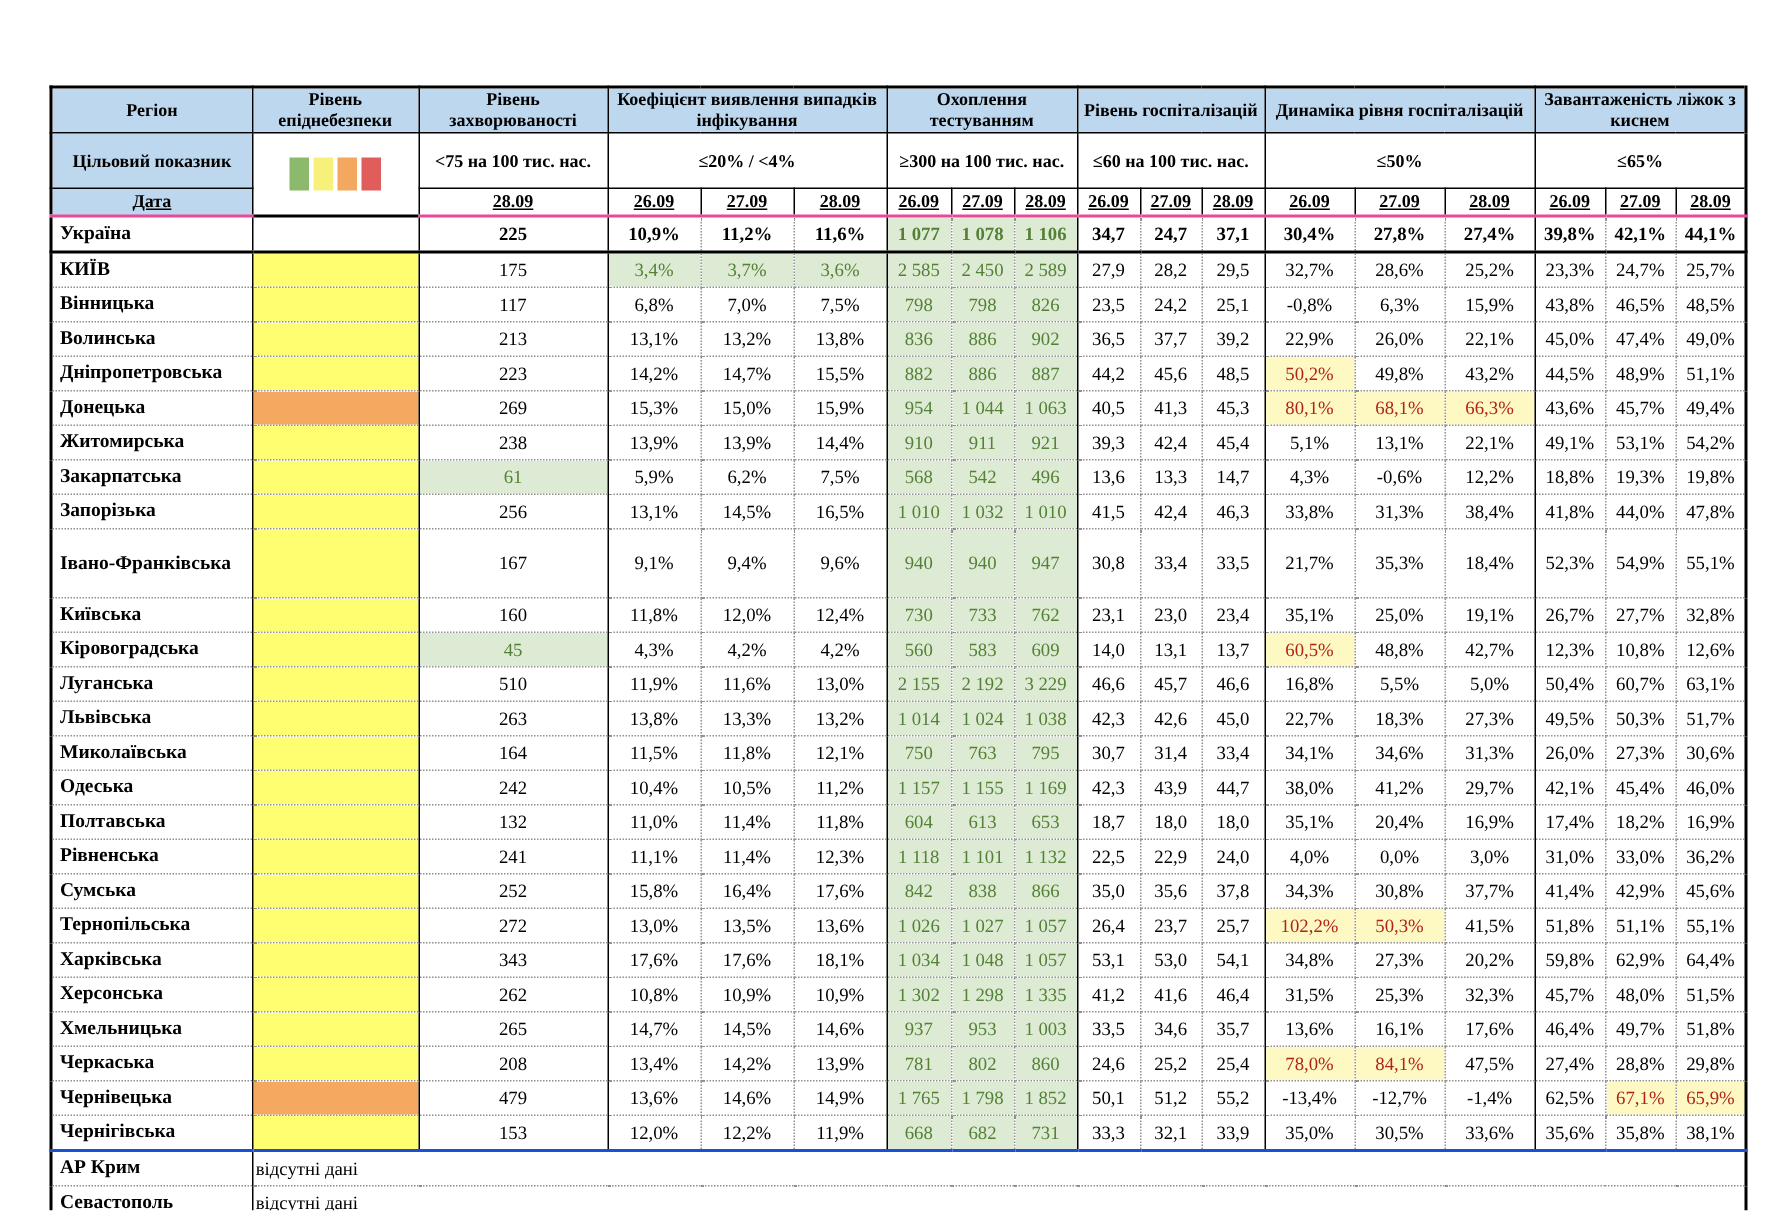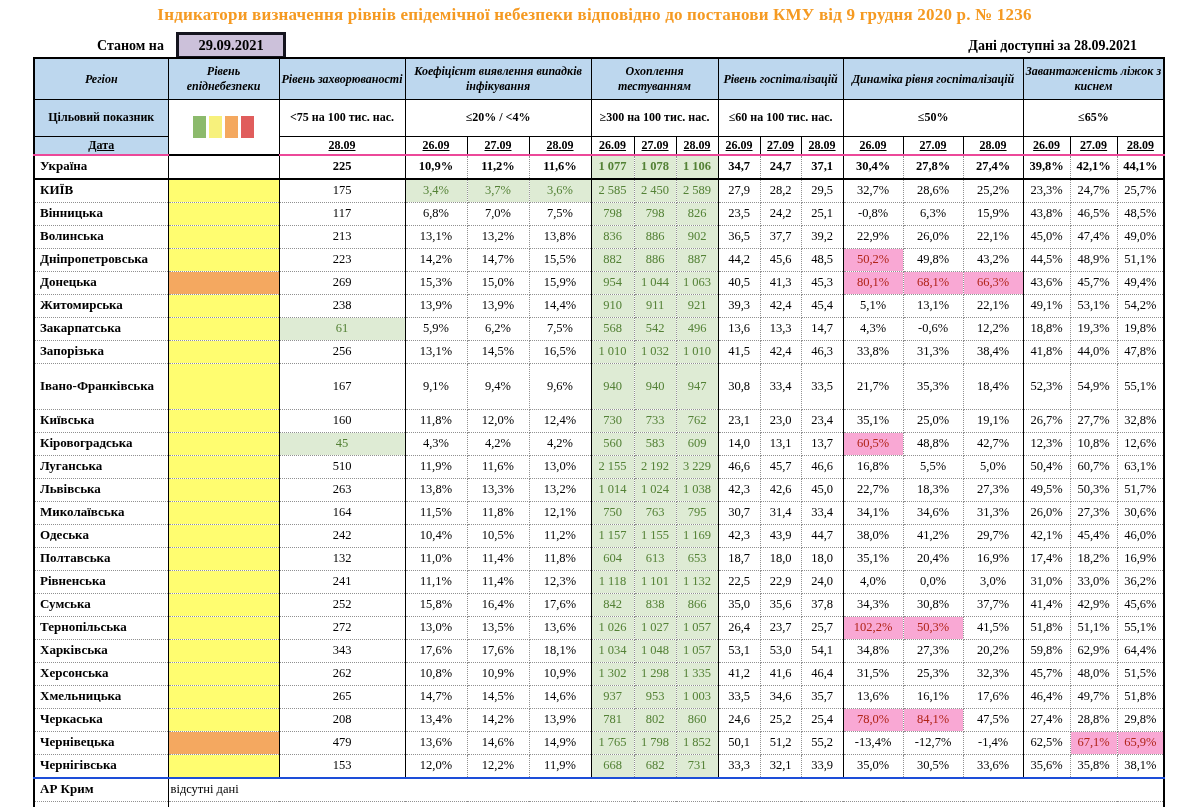--- a/index.html
+++ b/index.html
@@ -16,57 +16,51 @@
   .available{position:absolute;right:26px;top:6px;font-size:14px;font-weight:bold;}
 
   table{position:absolute;left:33px;top:57px;width:1130px;border-collapse:collapse;
         table-layout:fixed;border:2px solid #000;}
   th,td{padding:0 2px;overflow:hidden;}
 
   
   thead th{border:1.5px solid #000;font-size:12px;font-weight:bold;line-height:1.2;
            white-space:normal;text-align:center;vertical-align:middle;}
   thead .blue{background:#BDD7EE;}
-  thead .r1{height:41px;font-size:12.5px;font-style:italic;}
+  thead .r1{height:30px;font-size:12.5px;}
   thead .r2{height:37px;font-size:12.5px;padding-left:20px;}
   thead .r3 th{height:17px;font-size:12px;}
   thead tr.r3 th{border-bottom:2px solid #ec4899;text-decoration:underline;}
   .legend-cell{background:#fff;vertical-align:middle;text-align:center;}
   .chip{display:inline-block;width:13px;height:22px;margin:0 1.5px;vertical-align:middle;}
 
   
   tbody td{border:1px dotted #909090;font-size:12.5px;text-align:center;
            vertical-align:middle;height:22px;line-height:1;white-space:nowrap;}
   tbody tr.tall td{height:45px;}
   .region-cell{text-align:left;padding-left:5px;font-weight:bold;font-size:13px;
                border-left:2px solid #000;border-right:1.5px solid #000;white-space:normal;line-height:1.15;}
   .epid-cell{border-right:1.5px solid #000;}
   .grp{border-left:1.5px solid #000;}
   td:last-child,th:last-child{border-right:2px solid #000;}
   tr.bold-row td{font-weight:bold;border-top:2px solid #000;border-bottom:2px solid #000;}
   tr.last-region td{border-bottom:2px solid #1d4ed8;}
   .green{background:#DEEBD4;color:#538135;}
-  .red{background:#f9a8d4;color:#B02418;margin-left:11px;}
+  .red{background:#fef9c3;color:#B02418;margin-left:11px;}
   .yellow{background:#FFFD70;}
   .orange{background:#F4A860;}
   .none{background:#fff;}
   .nodata-row td{height:22px;}
   .nodata-cell{text-align:left;font-size:12.5px;}
 </style>
 </head>
 <body>
 
 <div class="page">
-  <div class="title">Індикатори визначення рівнів епідемічної небезпеки відповідно до постанови КМУ від 9 грудня 2020 р. № 1236</div>
-
-  <div class="meta-bar">
-    <span class="as-of-label">Станом на</span>
-    <span class="date-box">29.09.2021</span>
-    <span class="available"><span>Дані доступні за</span> <span>28.09.2021</span></span>
-  </div>
+
 
   <table>
     <colgroup>
       <col style="width:134px">
         <col style="width:111px">
         <col style="width:126px">
       <col style="width:62px">
         <col style="width:62px">
         <col style="width:62px">
       <col style="width:43px">

